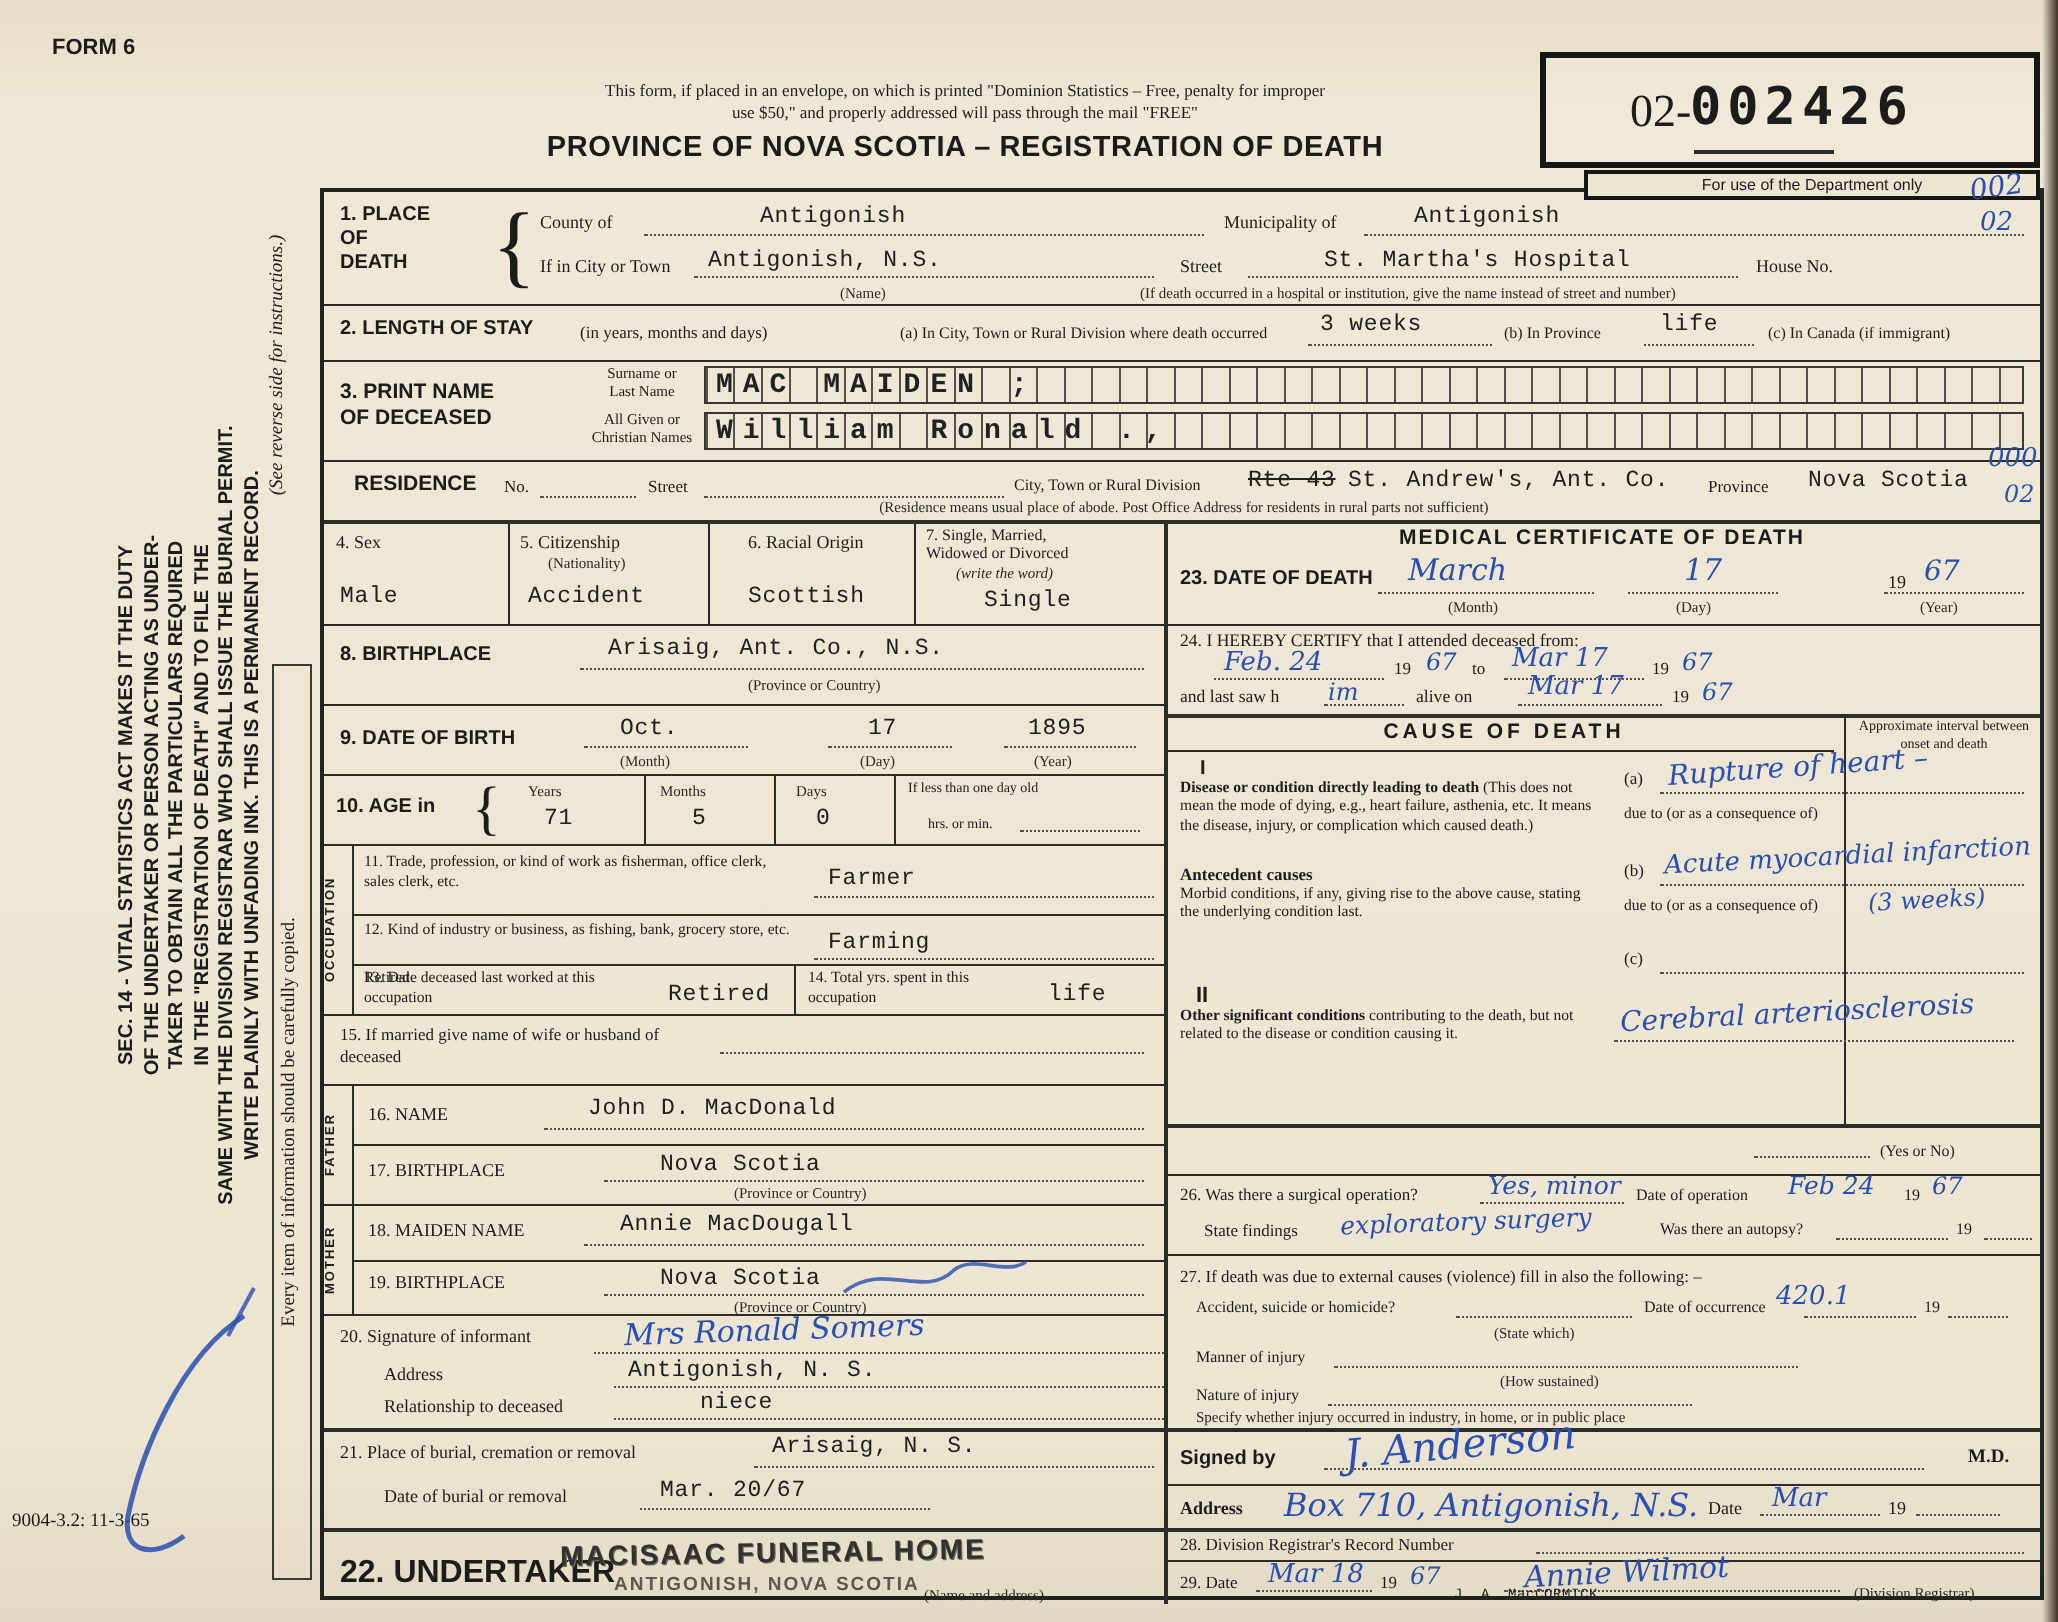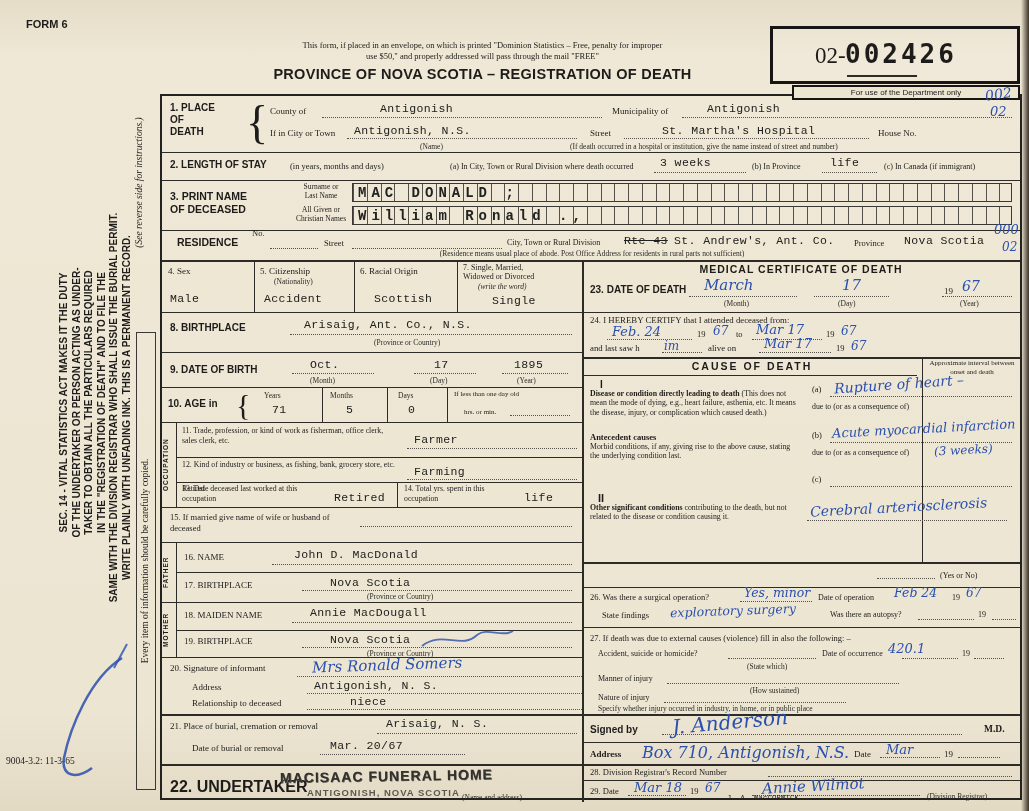--- a/index.html
+++ b/index.html
@@ -136,46 +136,46 @@
     <span class="abs lab8" style="left:590px;top:66px;">(b) In Province</span>
     <span class="abs type" style="left:668px;top:60px;">life</span>
     <i class="dl" style="left:660px;top:76px;width:55px;"></i>
     <span class="abs lab8" style="left:722px;top:66px;">(c) In Canada (if immigrant)</span>
 
     <div class="abs sans b pre" style="left:8px;top:94px;font-size:10.5px;line-height:13px;">3. PRINT NAME
 OF DECEASED</div>
     <div class="abs pre ctr" style="left:130px;top:87px;width:58px;font-size:7.5px;line-height:8.5px;">Surname or
 Last Name</div>
     <div class="comb" style="left:190px;top:87px;width:660px;"></div>
-    <div class="combtxt" style="left:196px;top:89px;">MAC DONALD ;</div>
+    <div class="combtxt" style="left:196px;top:89px;">MAC MAIDEN ;</div>
     <div class="abs pre ctr" style="left:128px;top:110px;width:62px;font-size:7.5px;line-height:8.5px;">All Given or
 Christian Names</div>
     <div class="comb" style="left:190px;top:110px;width:660px;"></div>
     <div class="combtxt" style="left:196px;top:112px;">William Ronald .,</div>
 
     <span class="abs sans b" style="left:15px;top:140px;font-size:10.5px;">RESIDENCE</span>
-    <span class="abs lab85" style="left:90px;top:132px;">No.</span>
+    <span class="abs lab85" style="left:90px;top:142px;">No.</span>
     <i class="dl" style="left:108px;top:152px;width:48px;"></i>
     <span class="abs lab85" style="left:162px;top:142px;">Street</span>
     <i class="dl" style="left:190px;top:152px;width:150px;"></i>
     <span class="abs lab8" style="left:345px;top:142px;">City, Town or Rural Division</span>
     <span class="abs type strike" style="left:462px;top:138px;">Rte 43</span>
     <span class="abs type" style="left:512px;top:138px;">St. Andrew's, Ant. Co.</span>
     <span class="abs lab85" style="left:692px;top:142px;">Province</span>
     <span class="abs type" style="left:742px;top:138px;">Nova Scotia</span>
     <div class="abs ctr note" style="left:180px;top:153px;width:500px;">(Residence means usual place of abode. Post Office Address for residents in rural parts not sufficient)</div>
     <span class="abs hw" style="left:832px;top:126px;font-size:13px;">000</span>
     <span class="abs hw" style="left:840px;top:144px;font-size:12px;">02</span>
 
     <span class="abs lab9" style="left:6px;top:170px;">4. Sex</span>
     <span class="abs type" style="left:8px;top:196px;">Male</span>
     <span class="abs lab9" style="left:98px;top:170px;">5. Citizenship</span>
     <span class="abs note" style="left:112px;top:181px;">(Nationality)</span>
     <span class="abs type" style="left:102px;top:196px;">Accident</span>
-    <span class="abs lab9" style="left:198px;top:170px;">6. Racial Origin</span>
+    <span class="abs lab9" style="left:212px;top:170px;">6. Racial Origin</span>
     <span class="abs type" style="left:212px;top:196px;">Scottish</span>
     <div class="abs pre lab8" style="left:301px;top:167px;line-height:9px;">7. Single, Married,
 Widowed or Divorced</div>
     <span class="abs note" style="left:316px;top:186px;font-style:italic;">(write the word)</span>
     <span class="abs type" style="left:330px;top:198px;">Single</span>
 
     <span class="abs sans b" style="left:8px;top:226px;font-size:10px;">8. BIRTHPLACE</span>
     <span class="abs type" style="left:142px;top:222px;">Arisaig, Ant. Co., N.S.</span>
     <i class="dl" style="left:128px;top:238px;width:282px;"></i>
     <span class="abs note" style="left:212px;top:242px;">(Province or Country)</span>

